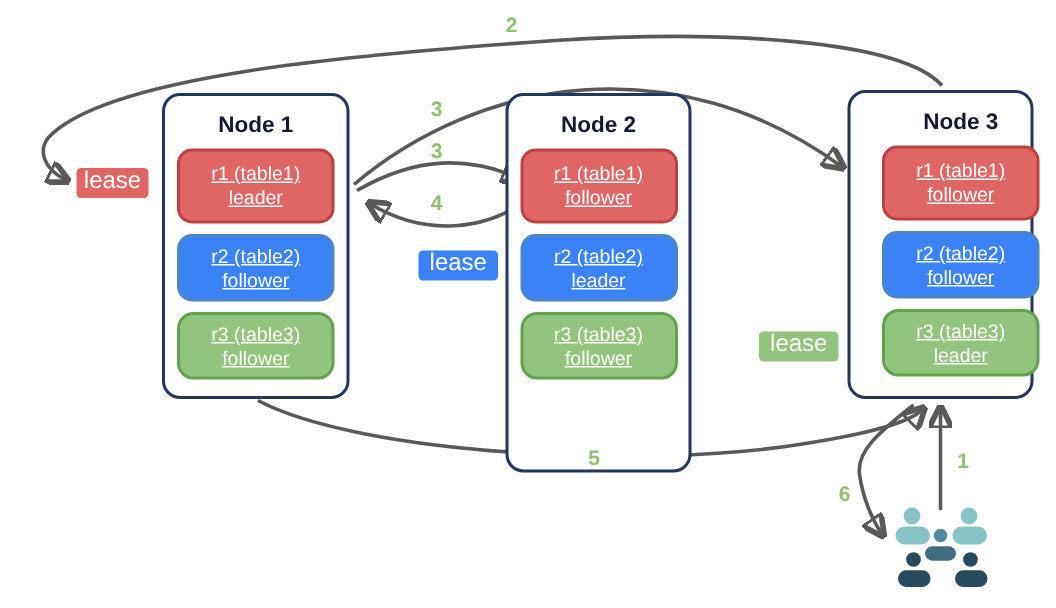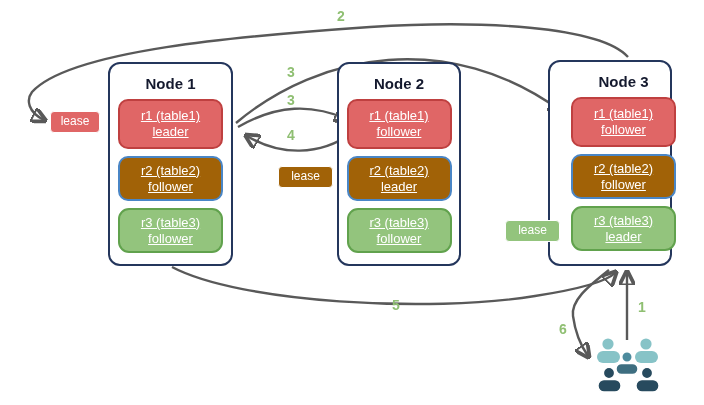--- a/index.html
+++ b/index.html
@@ -16,25 +16,25 @@
   }
   .node-title{font-size:15px;font-weight:bold;color:#14192e;line-height:19px;margin-bottom:6px;}
   .replica{
     width:105px;border-radius:10px;border:2px solid;box-sizing:border-box;
     display:flex;flex-direction:column;align-items:center;justify-content:center;
     color:#ffffff;font-size:13px;line-height:16px;text-align:center;text-decoration:underline;
   }
   .replica + .replica{margin-top:7px;}
   .h50{height:50px;} .h45{height:45px;}
   .c-red{background:#e06666;border-color:#bf4040;}
-  .c-blue{background:#a16207;border-color:#4a86c6;}
+  .c-blue{background:#3b82f6;border-color:#4a86c6;}
   .c-green{background:#93c47d;border-color:#61a24d;border-radius:11px;}
   .lease{
     position:absolute;border-radius:4px;border:1.5px solid;box-sizing:border-box;
-    color:#ffffff;font-size:12px;text-align:center;line-height:18px;
+    color:#ffffff;font-size:16px;text-align:center;line-height:18px;
   }
   .step{
     position:absolute;width:16px;text-align:center;
     color:#8fbf72;font-size:14px;font-weight:bold;
   }
   .users{position:absolute;}
 </style>
 </head>
 <body>
 
@@ -64,37 +64,37 @@
     <div class="replica c-blue h45">
       <span>r2 (table2)</span>
       <span>follower</span>
     </div>
     <div class="replica c-green h45">
       <span>r3 (table3)</span>
       <span>follower</span>
     </div>
   </div>
 
-  <div class="node" style="left:337px;top:62px;width:124px;height:204px;">
+  <div class="node" style="left:337px;top:62px;width:124px;height:253px;">
     <div class="node-title">Node 2</div>
     <div class="replica c-red h50">
       <span>r1 (table1)</span>
       <span>follower</span>
     </div>
     <div class="replica c-blue h45">
       <span>r2 (table2)</span>
       <span>leader</span>
     </div>
     <div class="replica c-green h45">
       <span>r3 (table3)</span>
       <span>follower</span>
     </div>
   </div>
 
-  <div class="node" style="left:548px;top:60px;width:124px;height:206px;padding-left:36px;">
+  <div class="node" style="left:565px;top:60px;width:124px;height:206px;padding-left:36px;">
     <div class="node-title">Node 3</div>
     <div class="replica c-red h50">
       <span>r1 (table1)</span>
       <span>follower</span>
     </div>
     <div class="replica c-blue h45">
       <span>r2 (table2)</span>
       <span>follower</span>
     </div>
     <div class="replica c-green h45">

